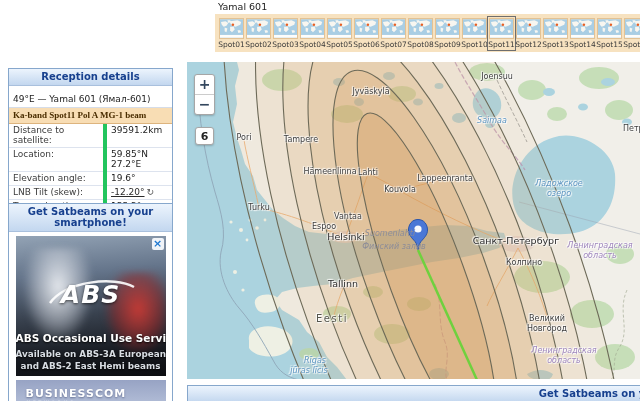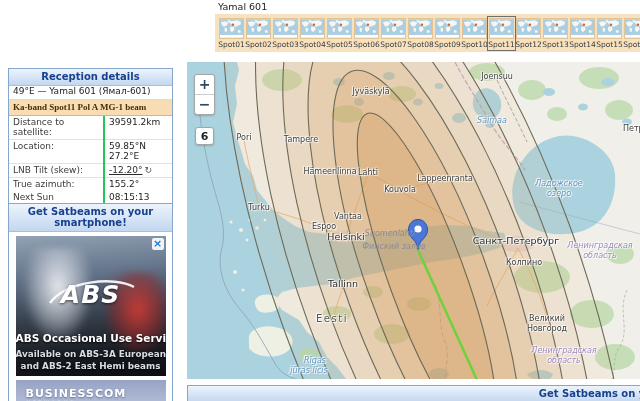--- a/index.html
+++ b/index.html
@@ -15,26 +15,26 @@
   .spot svg{display:block;width:23px;height:19px;margin:0 auto;border:1px solid #e3c294;}
   .spot .slabel{font-size:7.5px;color:#3a3a3a;margin-top:1px;white-space:nowrap;}
 
   
   .panel{position:absolute;border:1px solid #86a7cc;background:#fff;box-sizing:border-box;}
   .phead{background:linear-gradient(#ecf4fd,#c3d7ef);border-bottom:1px solid #a9c0dd;
          color:#17408e;font-weight:bold;font-size:10px;text-align:center;padding:2px 0 3px;}
 
   
   #reception{left:8px;top:68px;width:165px;}
-  .sat-line{font-size:9px;color:#222;padding:0 4px 3px;border-bottom:1px solid #d5dce8;}
+  .sat-line{font-size:9px;color:#222;padding:8px 4px 3px;border-bottom:1px solid #d5dce8;}
   .beam-line{font-size:9px;font-weight:bold;color:#4a2d00;background:#f8ddb4;
              padding:2px 4px 3px;border-bottom:1px solid #ddb47e;font-family:Liberation Serif, serif;}
   table.rx{width:100%;border-collapse:collapse;font-size:9px;color:#333;}
   table.rx td{padding:1px 4px 2px;border-bottom:1px solid #dde3ee;vertical-align:top;}
-  table.rx td.lab{width:86px;border-right:2px solid #22c55e;color:#3c3c3c;margin-top:12px;}
+  table.rx td.lab{width:86px;border-right:4px solid #22c55e;color:#3c3c3c;margin-top:12px;}
   table.rx td.val{color:#1d1d1d;}
   table.rx tr:last-child td{border-bottom:none;}
   .lnk{text-decoration:underline;color:#2b2b2b;cursor:pointer;}
   .roticon{color:#555;font-size:9px;margin-left:2px;}
 
   
   #promo{left:8px;top:203px;width:165px;height:215px;}
   #abs-ad{position:relative;margin:4px auto 0;width:150px;height:140px;overflow:hidden;
           background:linear-gradient(175deg,#93a3b5 0%,#64748a 28%,#39424f 55%,#171a20 82%,#0c0d10 100%);}
   #abs-ad .blobL{position:absolute;left:6px;top:12px;width:72px;height:96px;filter:blur(3px);
@@ -373,20 +373,24 @@
   <tr>
     <td class="lab">Distance to satellite:</td>
     <td class="val">39591.2km</td>
   </tr>
 
   <tr>
     <td class="lab">Location:</td>
     <td class="val">59.85°N 27.2°E</td>
   </tr>
 
+  <tr>
+    <td class="lab">Elevation angle:</td>
+    <td class="val">19.6°</td>
+  </tr>
 
   <tr>
     <td class="lab">LNB Tilt (skew):</td>
     <td class="val"><span class="lnk">-12.20°</span><span class="roticon">↻</span></td>
   </tr>
 
   <tr>
     <td class="lab">True azimuth:</td>
     <td class="val">155.2°</td>
   </tr>

